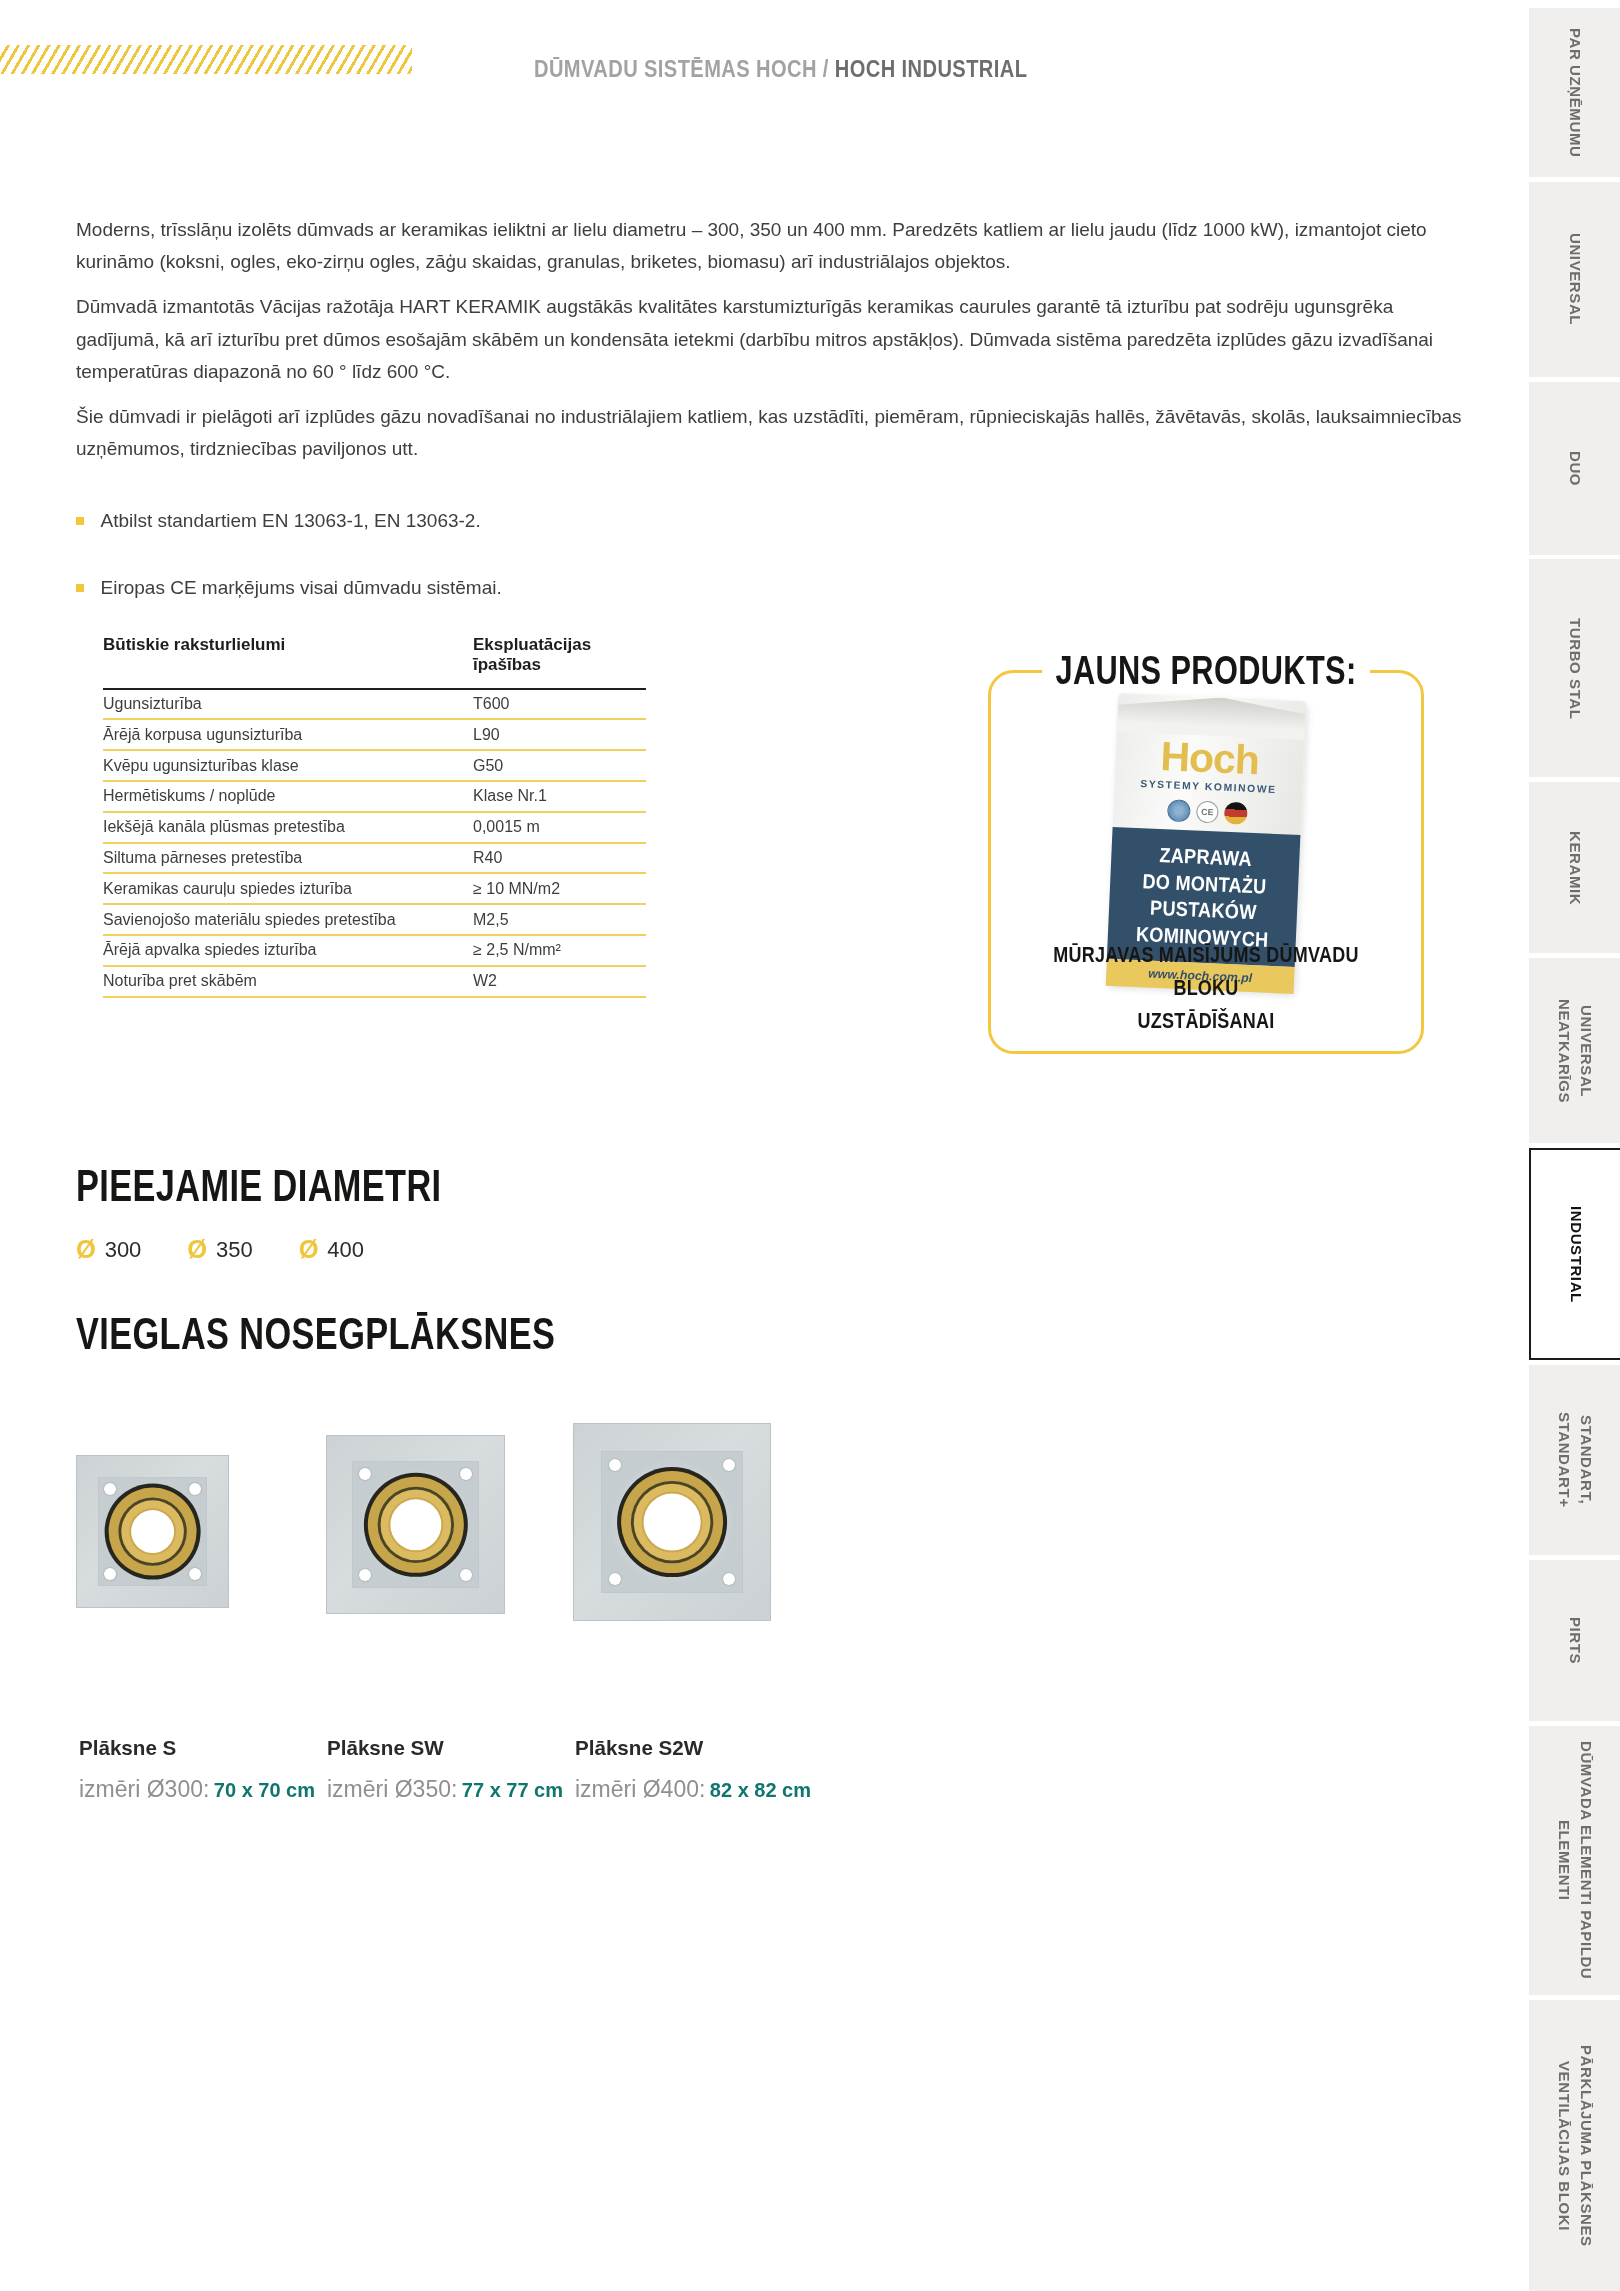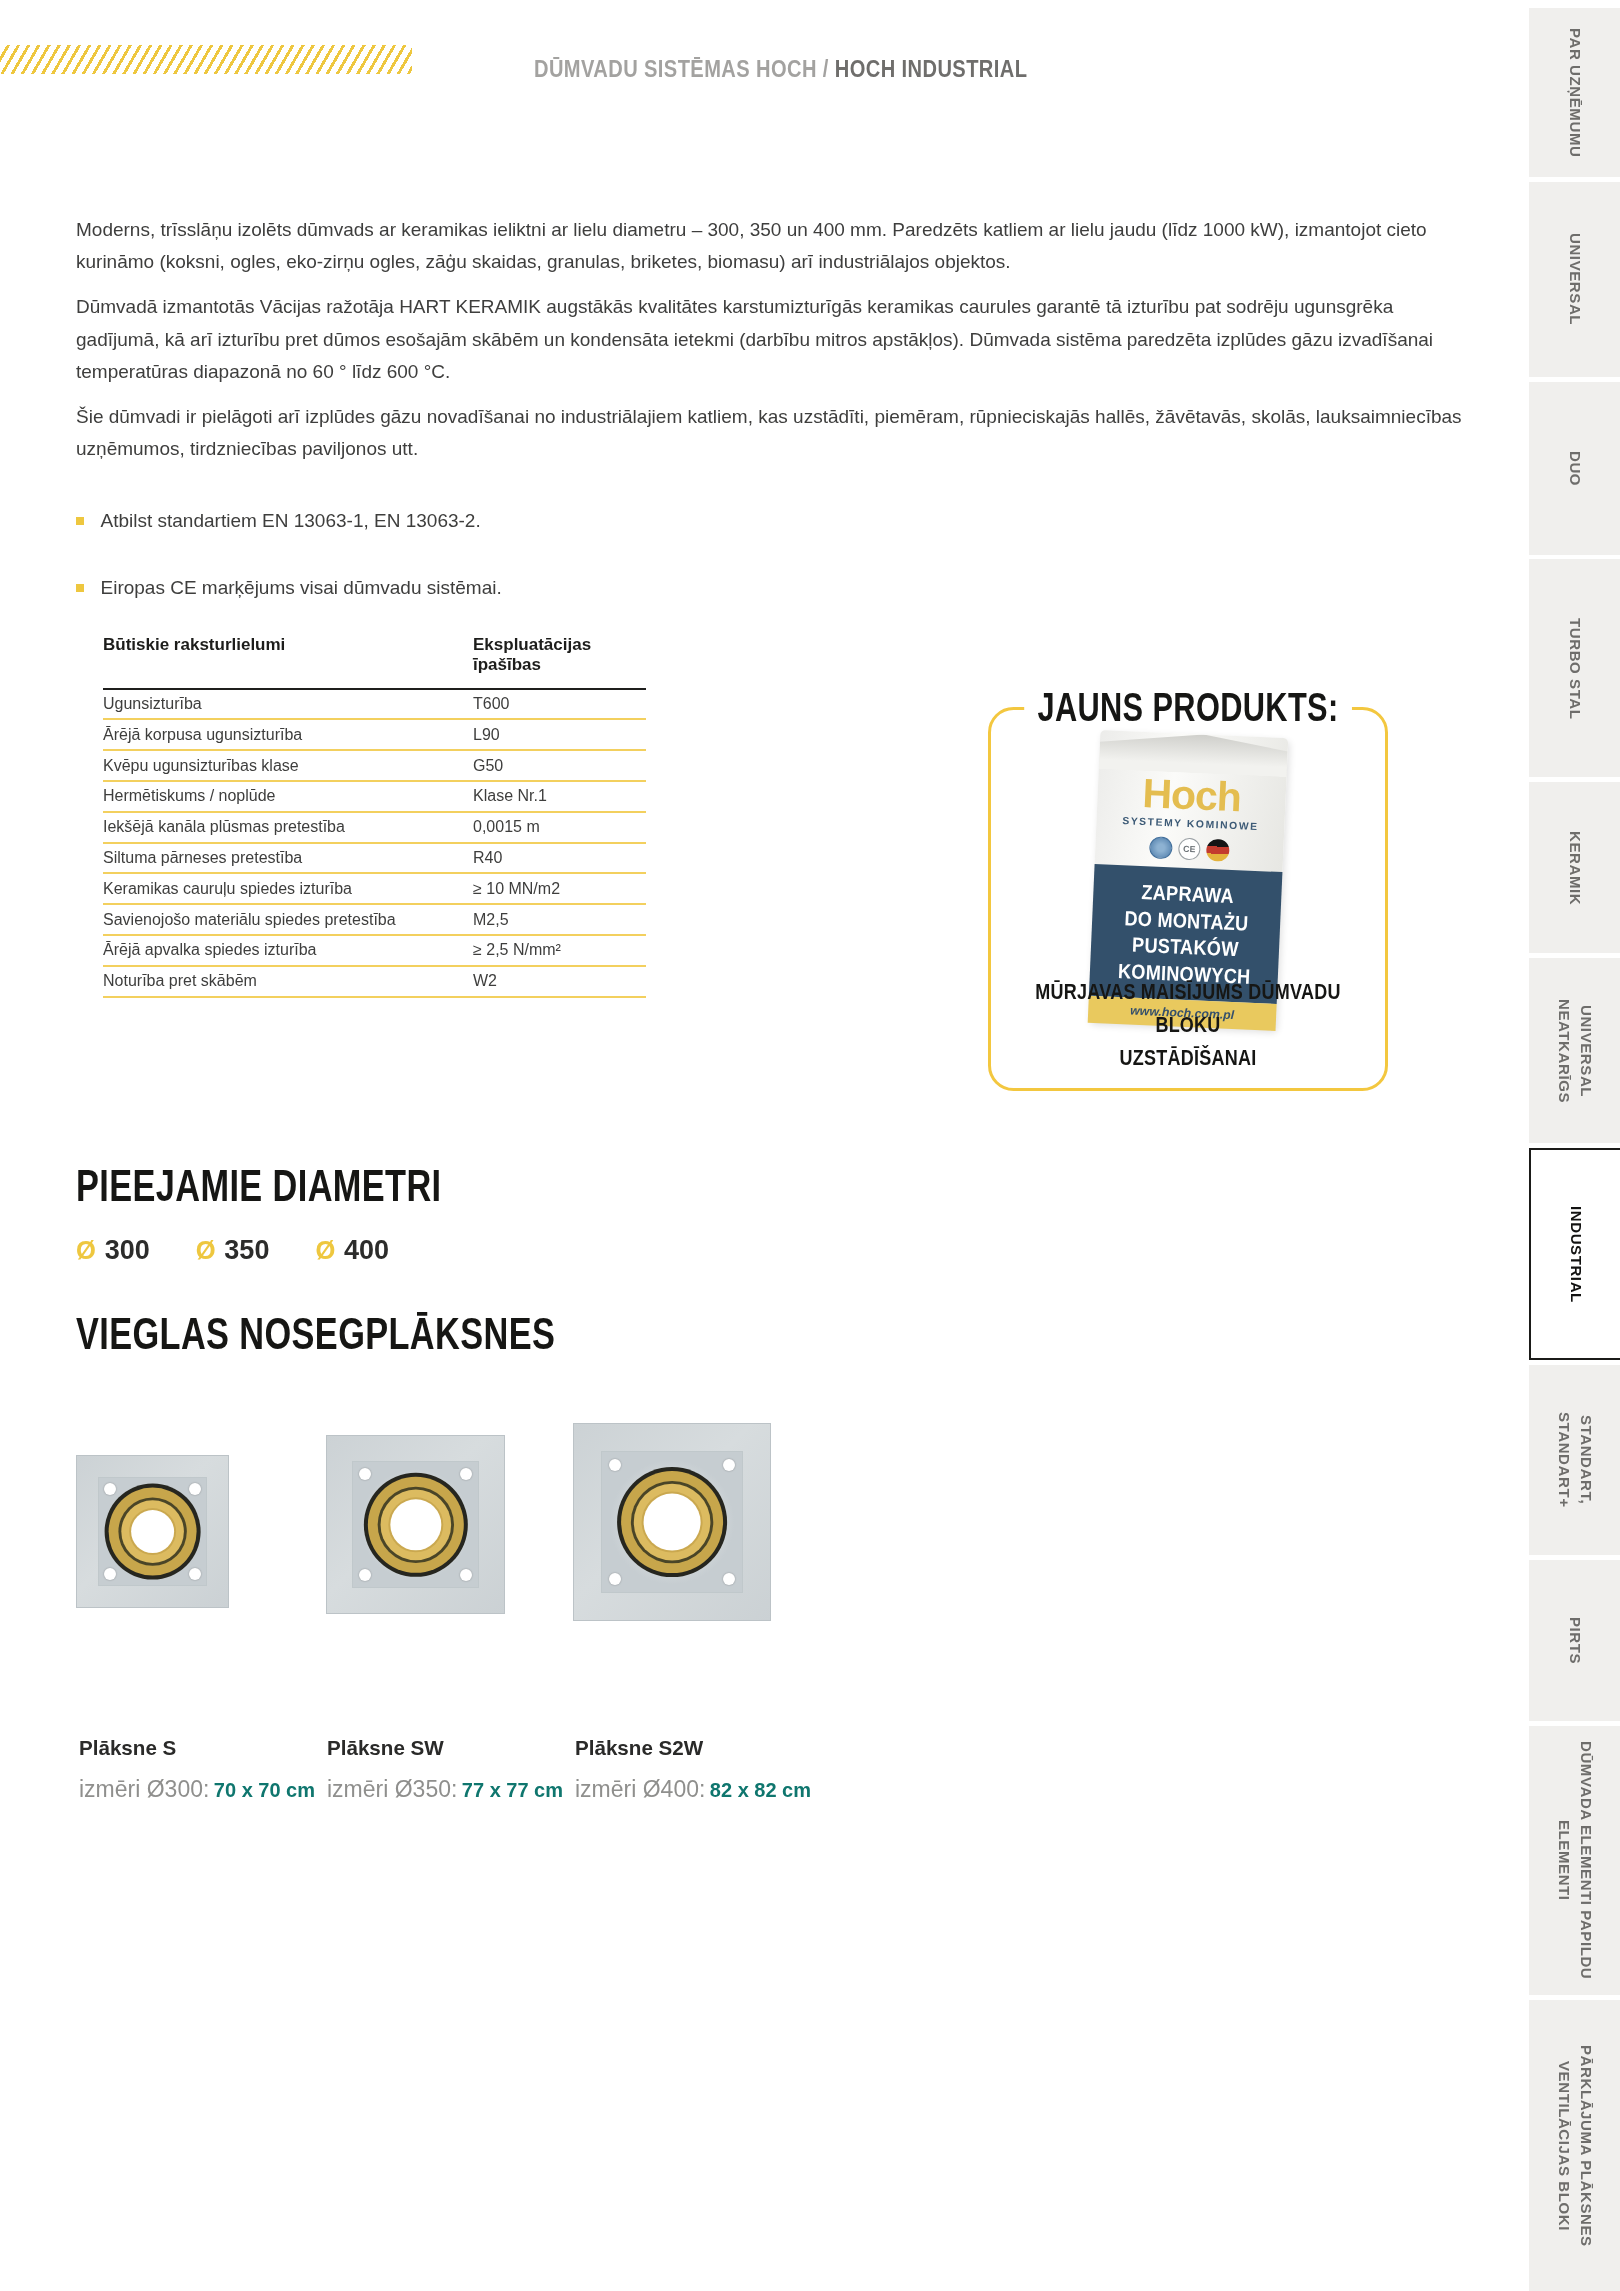--- a/index.html
+++ b/index.html
@@ -37,21 +37,21 @@
   .bullets li{display:flex;align-items:baseline;margin-bottom:8.8px;font-size:19px;margin-top:45px;}
   .sq{flex:0 0 7.8px;width:7.8px;height:7.8px;background:var(--accent);margin-right:16.7px;position:relative;top:-2.9px;}
   
   .spec-table{position:absolute;left:76px;top:635px;width:543px;margin-left:27px;}
   .t-head{display:grid;grid-template-columns:370px 1fr;padding-bottom:12.7px;border-bottom:2.9px solid #1f1f1d;}
   .t-head span{font-size:17px;font-weight:700;color:var(--ink);}
   .t-row{display:grid;grid-template-columns:370px 1fr;padding:5.4px 0;border-bottom:2px solid var(--accent-light);}
   .t-row span{font-size:16px;color:var(--body);}
   
   .new-box{
-    position:absolute;left:988px;top:707px;width:400px;height:384px;
+    position:absolute;left:988px;top:670px;width:436px;height:384px;
     border:3.9px solid #f3c73f;border-radius:25.5px;
   }
   .new-title{
     position:absolute;top:-26.5px;left:50%;white-space:nowrap;
     transform:translateX(-50%);
   }
   .new-title span{
     display:inline-block;background:#fff;padding:0 17.6px;
     font-size:41px;font-weight:800;color:#161614;letter-spacing:0.5px;
     transform:scaleX(.75);
@@ -88,21 +88,21 @@
   
   .sec-h{position:absolute;left:76px;white-space:nowrap;
     font-size:44px;font-weight:800;color:#161614;letter-spacing:0.5px;
     transform:scaleX(.78);transform-origin:0 50%;}
   .h-diam{top:1161px;}
   .h-plates{top:1309px;}
   
   .diam-row{position:absolute;left:76px;top:1235px;display:flex;gap:46px;}
   .diam-item{display:flex;align-items:center;gap:8.8px;}
   .diam-item .o{color:var(--accent);font-size:25.5px;font-weight:800;}
-  .diam-item .n{color:#2c2c2b;font-size:27px;font-weight:700;}
+  .diam-item .n{color:#2c2c2b;font-size:22px;font-weight:400;}
   
   .plate{position:absolute;background:linear-gradient(135deg,#ccd2d5,#d7dcde 45%,#cbd1d4);
     border:1px solid #bcc3c7;}
   .plate-inner{position:absolute;inset:14%;
     background:radial-gradient(circle at 50% 50%,#d8dddf 36%,#c6cdd1 62%);
     box-shadow:inset 0 0 0 1px #c0c8cb;}
   .hole{position:absolute;width:11.8px;height:11.8px;background:#fff;border-radius:50%;
     box-shadow:0 0 2px rgba(0,0,0,.3);}
   .h-tl{left:18%;top:18%;} .h-tr{right:18%;top:18%;}
   .h-bl{left:18%;bottom:18%;} .h-br{right:18%;bottom:18%;}

